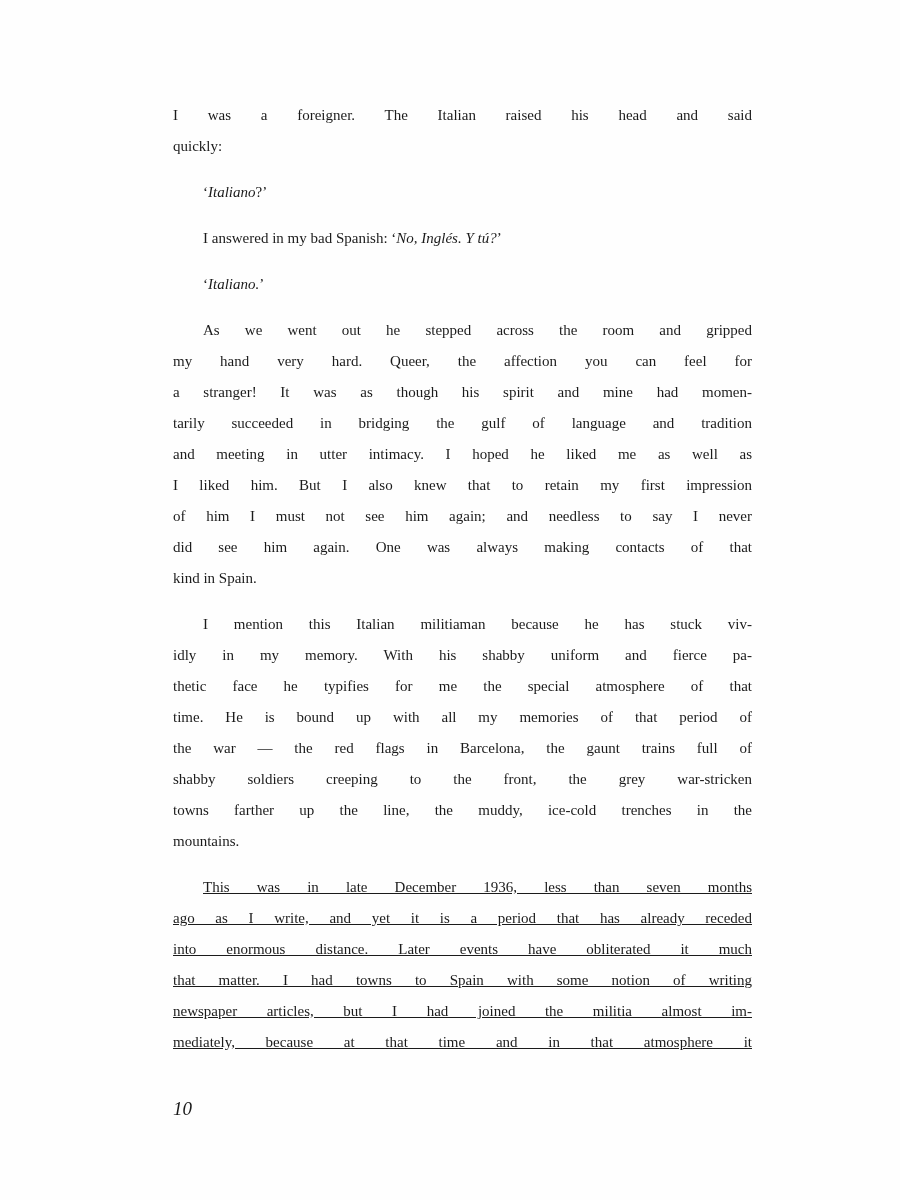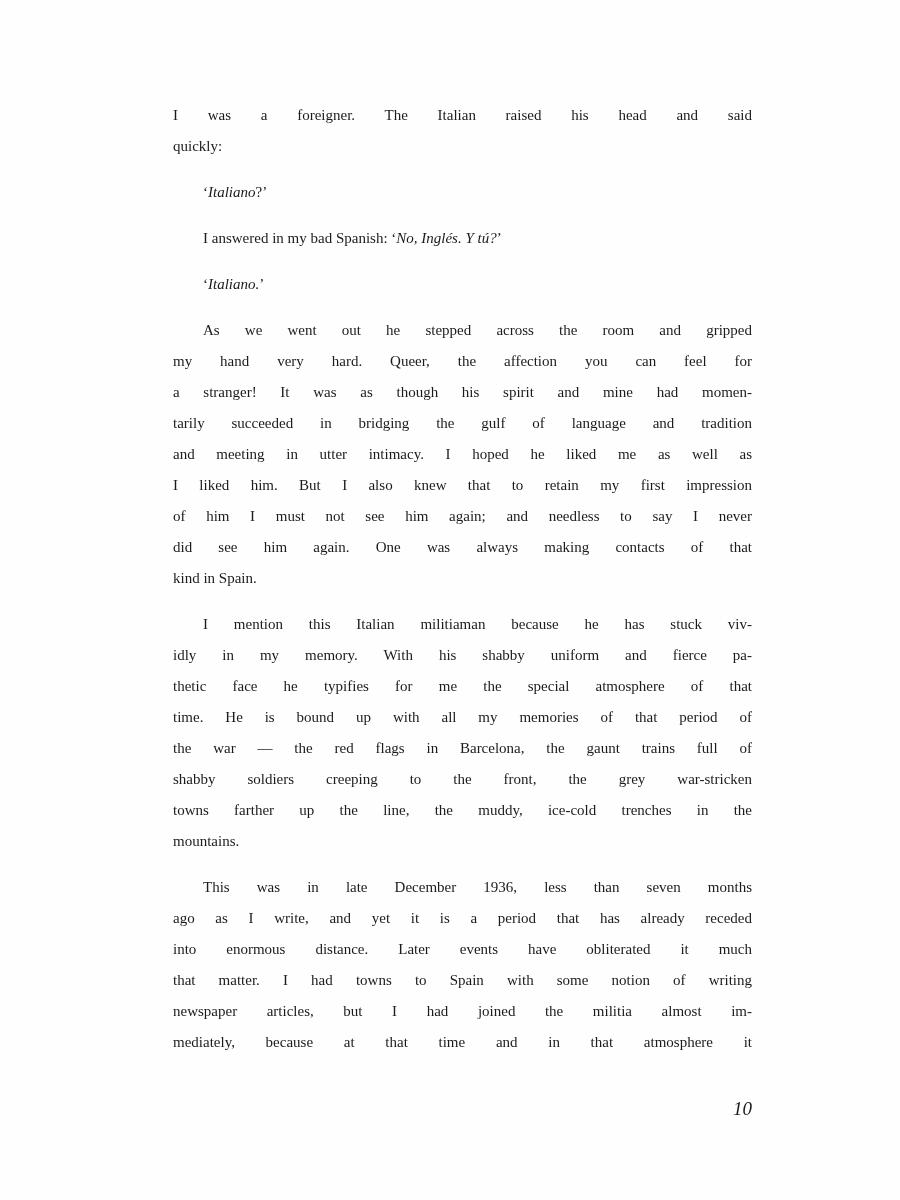--- a/index.html
+++ b/index.html
@@ -23,20 +23,21 @@
     width: 579px;
     font-size: 15px;
     line-height: 31px;
     -webkit-font-smoothing: antialiased;
   }
   .paragraph {
     margin: 0 0 15px 0;
   }
   .paragraph:last-child {
     margin-bottom: 0;
+    text-decoration: underline;
   }
   .line {
     text-align: justify;
     text-align-last: justify;
     hyphens: none;
   }
   .line.last {
     text-align: right;
     text-align-last: left;
   }
@@ -44,21 +45,21 @@
     text-indent: 30px;
   }
   .it {
     font-style: italic;
   }
   .page-number {
     position: absolute;
     left: 173px;
     top: 1093px;
     width: 579px;
-    text-align: right;
+    text-align: left;
     font-style: italic;
     font-size: 19px;
     line-height: 31px;
   }
 </style>
 </head>
 <body>
 
 <div class="page">
   <div class="text-block" id="text-block">

